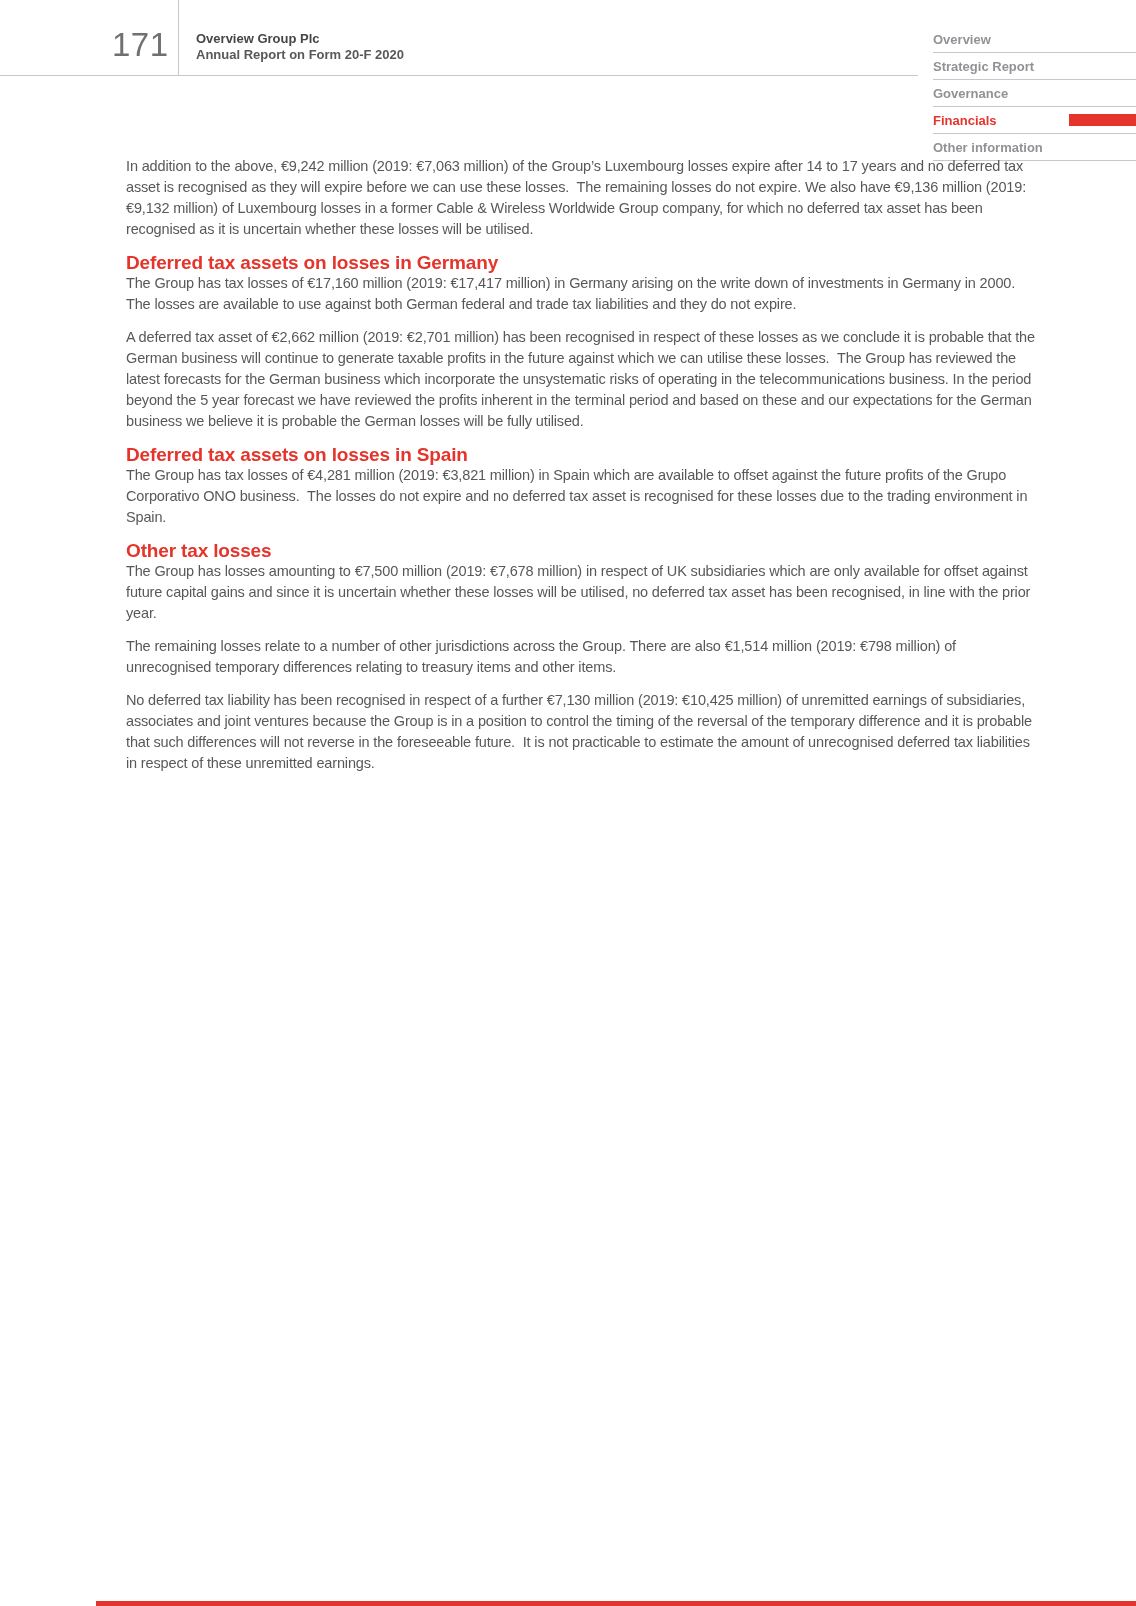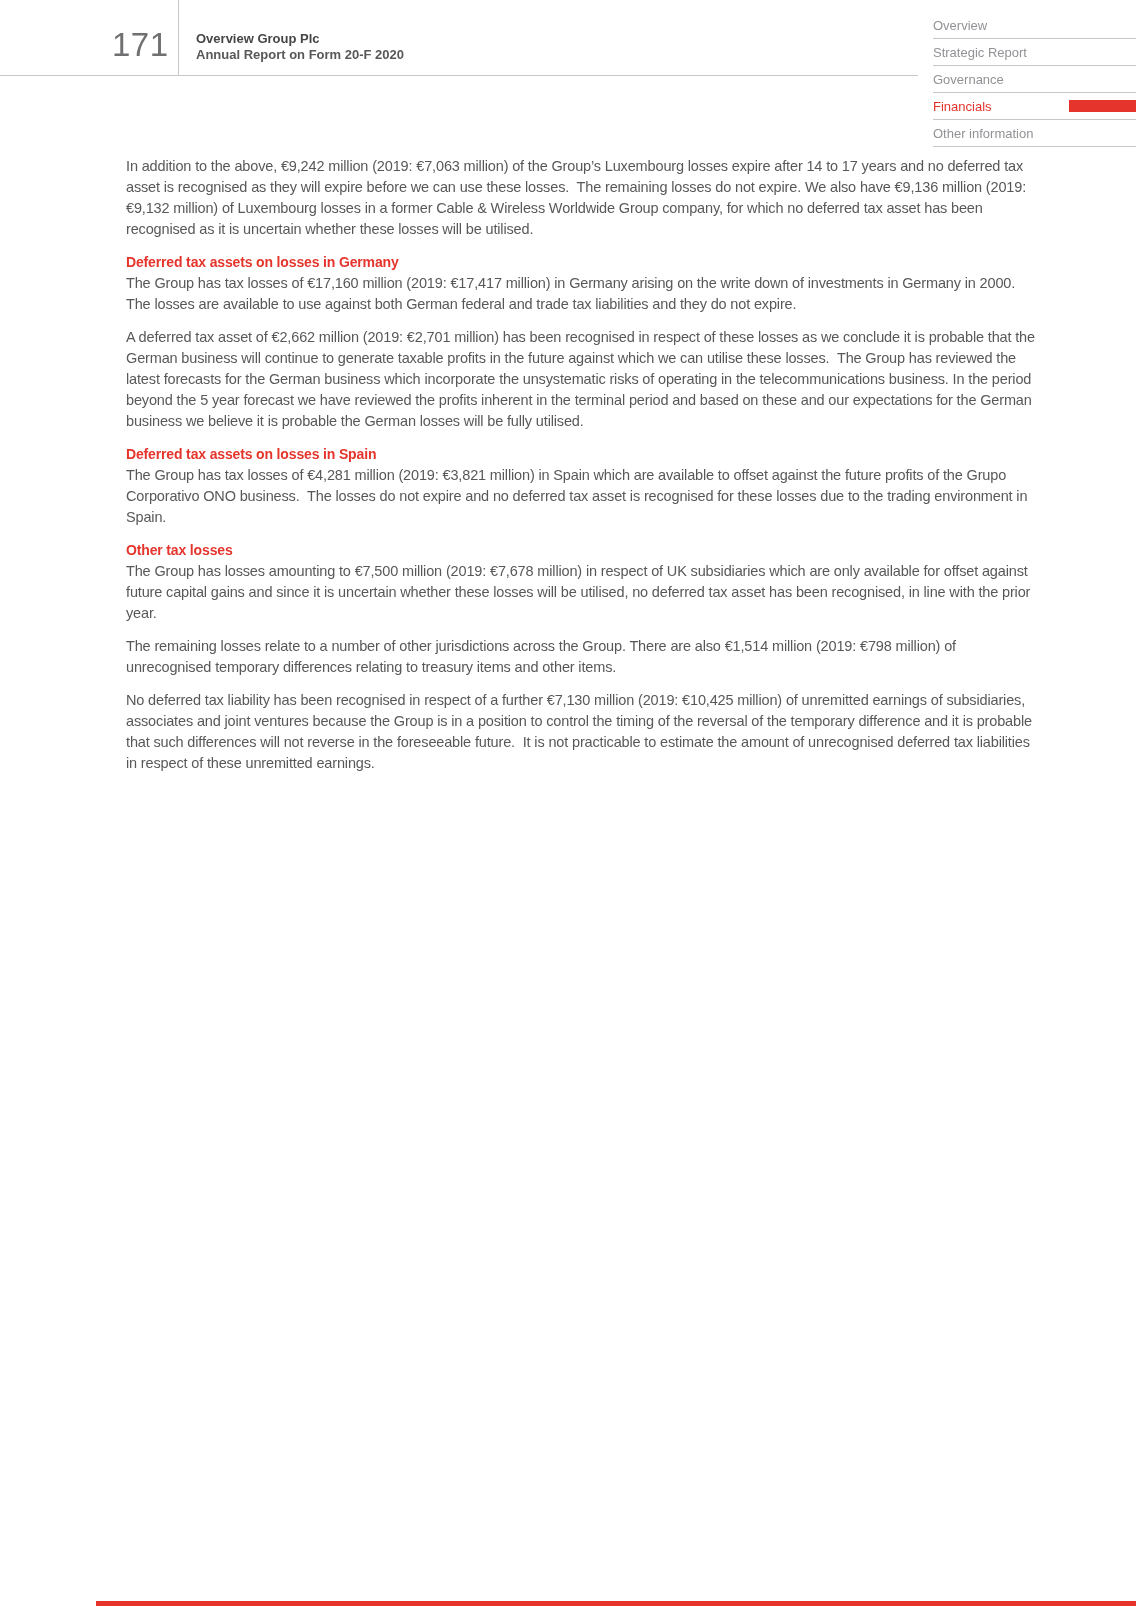--- a/index.html
+++ b/index.html
@@ -27,22 +27,22 @@
   }
   .company-name { color: var(--header-dark); font-weight: 700; }
   .report-title { color: var(--body-text); font-weight: 700; }
   .header-rule {
     position: absolute; left: 0; top: 75px;
     width: 918px; height: 1px; background: var(--rule);
   }
 
   
   .nav {
-    position: absolute; left: 933px; top: 12px; width: 203px;
-    font-size: 13px; font-weight: 400;
+    position: absolute; left: 933px; top: 26px; width: 203px;
+    font-size: 13px; font-weight: 700;
   }
   .nav-item {
     position: relative;
     padding: 6px 0 5px 0;
     border-bottom: 1px solid var(--rule);
     color: var(--nav-inactive);
     cursor: pointer;
   }
   .nav-item.active { color: var(--accent); }
   .nav-active-marker {
@@ -54,21 +54,21 @@
 
   
   .content {
     position: absolute; left: 126px; top: 156px; width: 916px;
     font-size: 14.5px; line-height: 21px; letter-spacing: -0.15px;
     color: var(--body-text);
   }
   .para { margin: 0 0 12px 0; font-weight: 400; }
   .section-heading {
     margin: 2px 0 0 0;
-    font-size: 14px; line-height: 21px;
+    font-size: 19px; line-height: 21px;
     font-weight: 700; color: var(--accent);
   }
 
   
   .footer-accent-bar {
     position: absolute; left: 96px; top: 1601px;
     width: 1040px; height: 5px;
     background: var(--accent);
   }
 </style>

